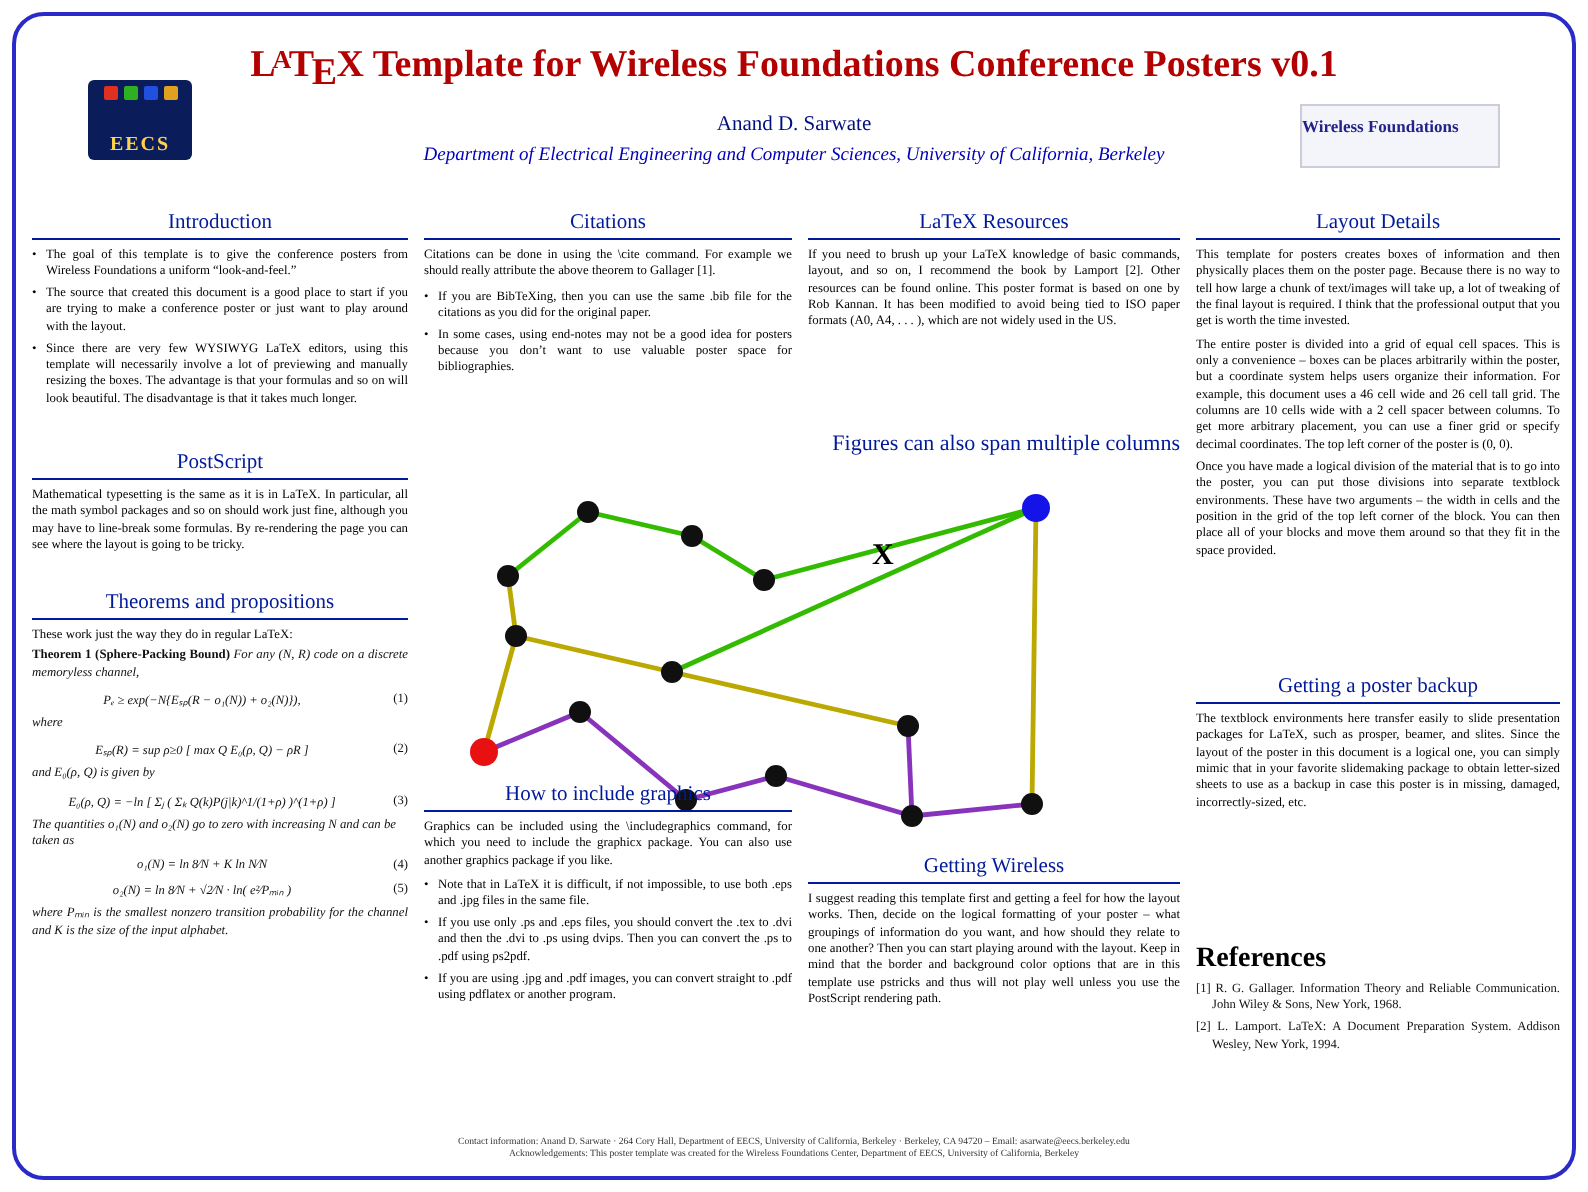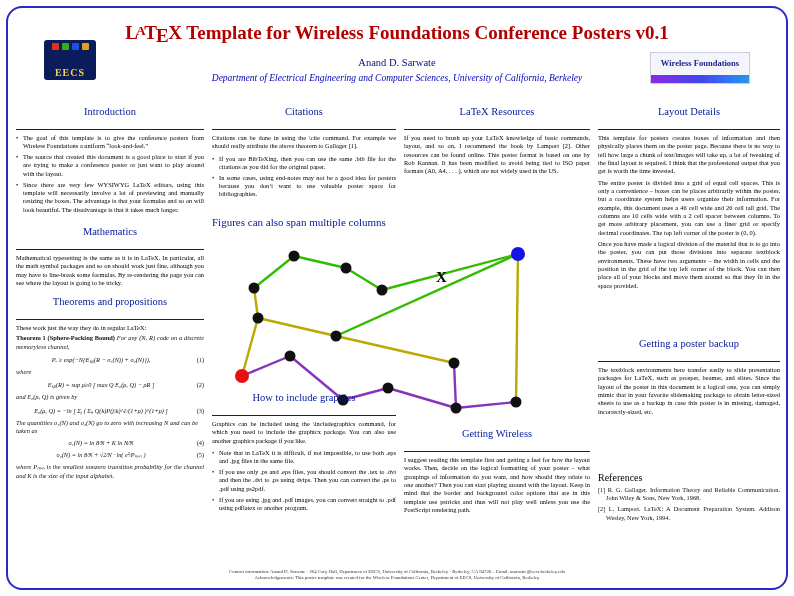--- a/index.html
+++ b/index.html
@@ -17,47 +17,47 @@
   .affil{position:absolute;left:0;top:73px;width:100%;text-align:center;
          font-size:9.5px;font-style:italic;color:#0000bb;}
   
   .eecs{position:absolute;left:44px;top:40px;width:52px;height:40px;background:#0a1c5a;
         border-radius:3px;display:flex;flex-direction:column;align-items:center;justify-content:center;gap:17px;}
   .eecs .dots{display:flex;gap:3px;}
   .eecs .dots i{width:7px;height:7px;border-radius:1px;display:block;}
   .eecs .d1{background:#e03020;} .eecs .d2{background:#30b020;} .eecs .d3{background:#2050e0;} .eecs .d4{background:#e0a020;}
   .eecs .eecs-txt{color:#ffd24a;font-weight:bold;font-size:10px;letter-spacing:1px;}
   .wf{position:absolute;left:650px;top:52px;width:98px;height:30px;background:#f4f4fb;
-      border:1px solid #ccccdd;display:flex;flex-direction:column;justify-content:space-between;overflow:hidden;}
+      border:1px solid #ccccdd;display:flex;flex-direction:row;justify-content:space-between;overflow:hidden;}
   .wf .wf-txt{font-size:8.5px;text-align:center;padding-top:5px;color:#222288;font-weight:bold;}
   .wf .wf-band{height:8px;background:linear-gradient(90deg,#8a2be2,#4444ee,#2299ee);}
   
   .sec{position:absolute;}
-  .sec-title{font-size:10.5px;color:#001a99;text-align:center;padding-bottom:12px;
+  .sec-title{font-size:10.5px;color:#001a99;text-align:center;padding-bottom:2px;
              border-bottom:1px solid #001a99;margin-bottom:4px;}
   .body-txt{font-size:6.4px;line-height:1.3;text-align:justify;color:#000;}
   .body-txt + .body-txt{margin-top:3px;}
   .bullet{font-size:6.4px;line-height:1.3;text-align:justify;color:#000;
           padding-left:7px;position:relative;margin-bottom:2.5px;}
   .bullet::before{content:"•";position:absolute;left:0;top:0;}
   
   .thm{font-size:6.4px;line-height:1.3;text-align:justify;margin-top:2px;}
   .thm .thm-head{font-weight:bold;}
   .thm .thm-lead{font-style:italic;}
   .eq{display:flex;align-items:center;margin:4px 0;font-size:6.3px;}
   .eq .formula{flex:1;text-align:center;font-style:italic;}
   .eq .eqnum{width:18px;text-align:right;}
   .mid{font-size:6.4px;line-height:1.3;font-style:italic;}
   .outro{font-size:6.4px;line-height:1.3;font-style:italic;text-align:justify;margin-top:3px;}
   
-  .fig-title{position:absolute;left:212px;top:216px;width:378px;text-align:left;
+  .fig-title{position:absolute;left:212px;top:216px;width:378px;text-align:right;
              font-size:11px;color:#001a99;}
   .graph-wrap{position:absolute;left:228px;top:238px;width:352px;height:184px;}
   
-  .refs-title{font-size:10px;font-weight:normal;color:#000;margin-bottom:3px;}
+  .refs-title{font-size:14px;font-weight:bold;color:#000;margin-bottom:3px;}
   .ref-item{font-size:6.3px;line-height:1.3;text-align:justify;padding-left:8px;text-indent:-8px;margin-bottom:3px;}
   
   .footer{position:absolute;left:20px;top:569px;width:754px;text-align:center;
           font-size:4.8px;line-height:1.35;color:#333;}
   
   .c1{left:16px;width:188px;}  .c2{left:212px;width:184px;}
   .c3{left:404px;width:186px;} .c4{left:598px;width:182px;}
   .s-intro{top:106px;} .s-math{top:226px;} .s-thm{top:296px;}
   .s-cit{top:106px;}   .s-gfx{top:392px;}
   .s-res{top:106px;}   .s-start{top:428px;}
@@ -91,21 +91,21 @@
   </div>
 
   <div class="sec c1 s-intro">
     <div class="sec-title">Introduction</div>
     <div class="bullet">The goal of this template is to give the conference posters from Wireless Foundations a uniform “look-and-feel.”</div>
     <div class="bullet">The source that created this document is a good place to start if you are trying to make a conference poster or just want to play around with the layout.</div>
     <div class="bullet">Since there are very few WYSIWYG LaTeX editors, using this template will necessarily involve a lot of previewing and manually resizing the boxes. The advantage is that your formulas and so on will look beautiful. The disadvantage is that it takes much longer.</div>
   </div>
 
   <div class="sec c1 s-math">
-    <div class="sec-title">Mathematics</div>
+    <div class="sec-title">PostScript</div>
     <div class="body-txt">Mathematical typesetting is the same as it is in LaTeX. In particular, all the math symbol packages and so on should work just fine, although you may have to line-break some formulas. By re-rendering the page you can see where the layout is going to be tricky.</div>
   </div>
 
   <div class="sec c1 s-thm">
     <div class="sec-title">Theorems and propositions</div>
     <div class="body-txt">These work just the way they do in regular LaTeX:</div>
     <div class="thm">
       <span class="thm-head">Theorem 1 (Sphere-Packing Bound) </span><span class="thm-lead">For any (N, R) code on a discrete memoryless channel,</span>
     </div>
     <div class="eq">

